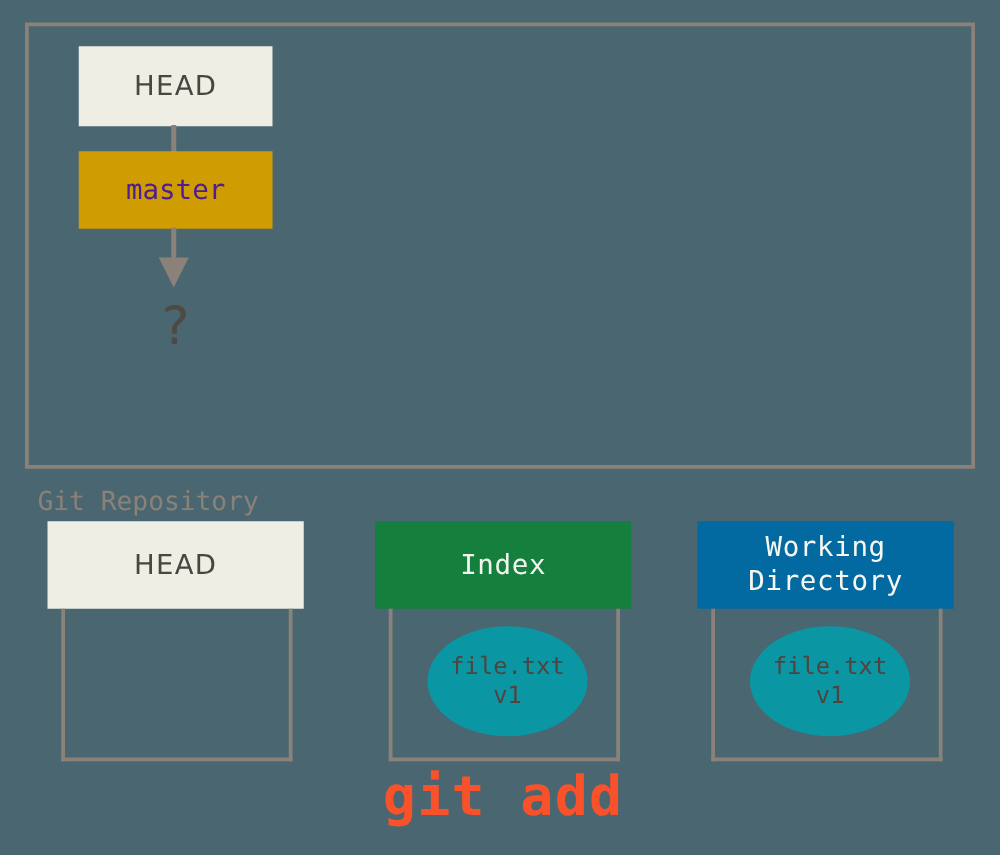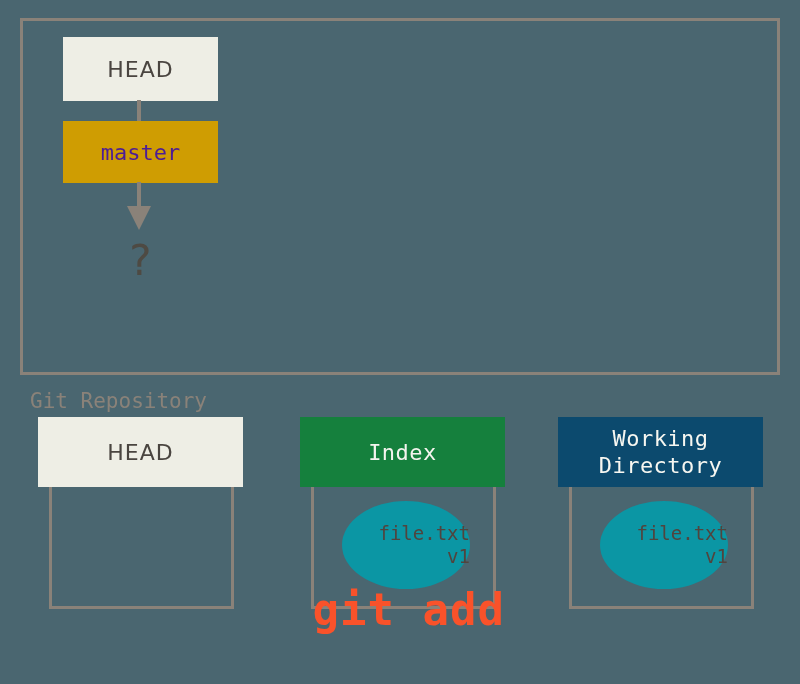--- a/index.html
+++ b/index.html
@@ -145,21 +145,21 @@
     background: #eeeee5;
     font-family: "DejaVu Sans", sans-serif;
     color: #4a4540;
     letter-spacing: 1px;
   }
   .hdr-teal {
     background: #15803d;
     color: #f4f4ee;
   }
   .hdr-orange {
-    background: #0c4a6e;
+    background: #0369a1;
     color: #f7f7f1;
   }
 
   .col-body {
     position: absolute;
     left: 11px;
     top: 70px;
     width: 185px;
     height: 122px;
     box-sizing: border-box;
@@ -171,36 +171,36 @@
   .file-blob {
     position: absolute;
     left: 28px;
     top: 14px;
     width: 128px;
     height: 88px;
     border-radius: 50%;
     background: #0b96a4;
     display: flex;
     flex-direction: column;
-    align-items: flex-end;
+    align-items: center;
     justify-content: center;
     font-family: "DejaVu Sans Mono", monospace;
     font-size: 19px;
     line-height: 23px;
     color: #51443e;
     text-align: center;
   }
 
   
   .command-caption {
     position: absolute;
     left: 300px;
-    top: 584px;
+    top: 612px;
     width: 205px;
-    text-align: right;
+    text-align: center;
     font-family: "DejaVu Sans Mono", monospace;
     font-size: 44px;
     font-weight: bold;
     color: #f9522a;
     letter-spacing: 1px;
     white-space: nowrap;
   }
 </style>
 </head>
 <body>

